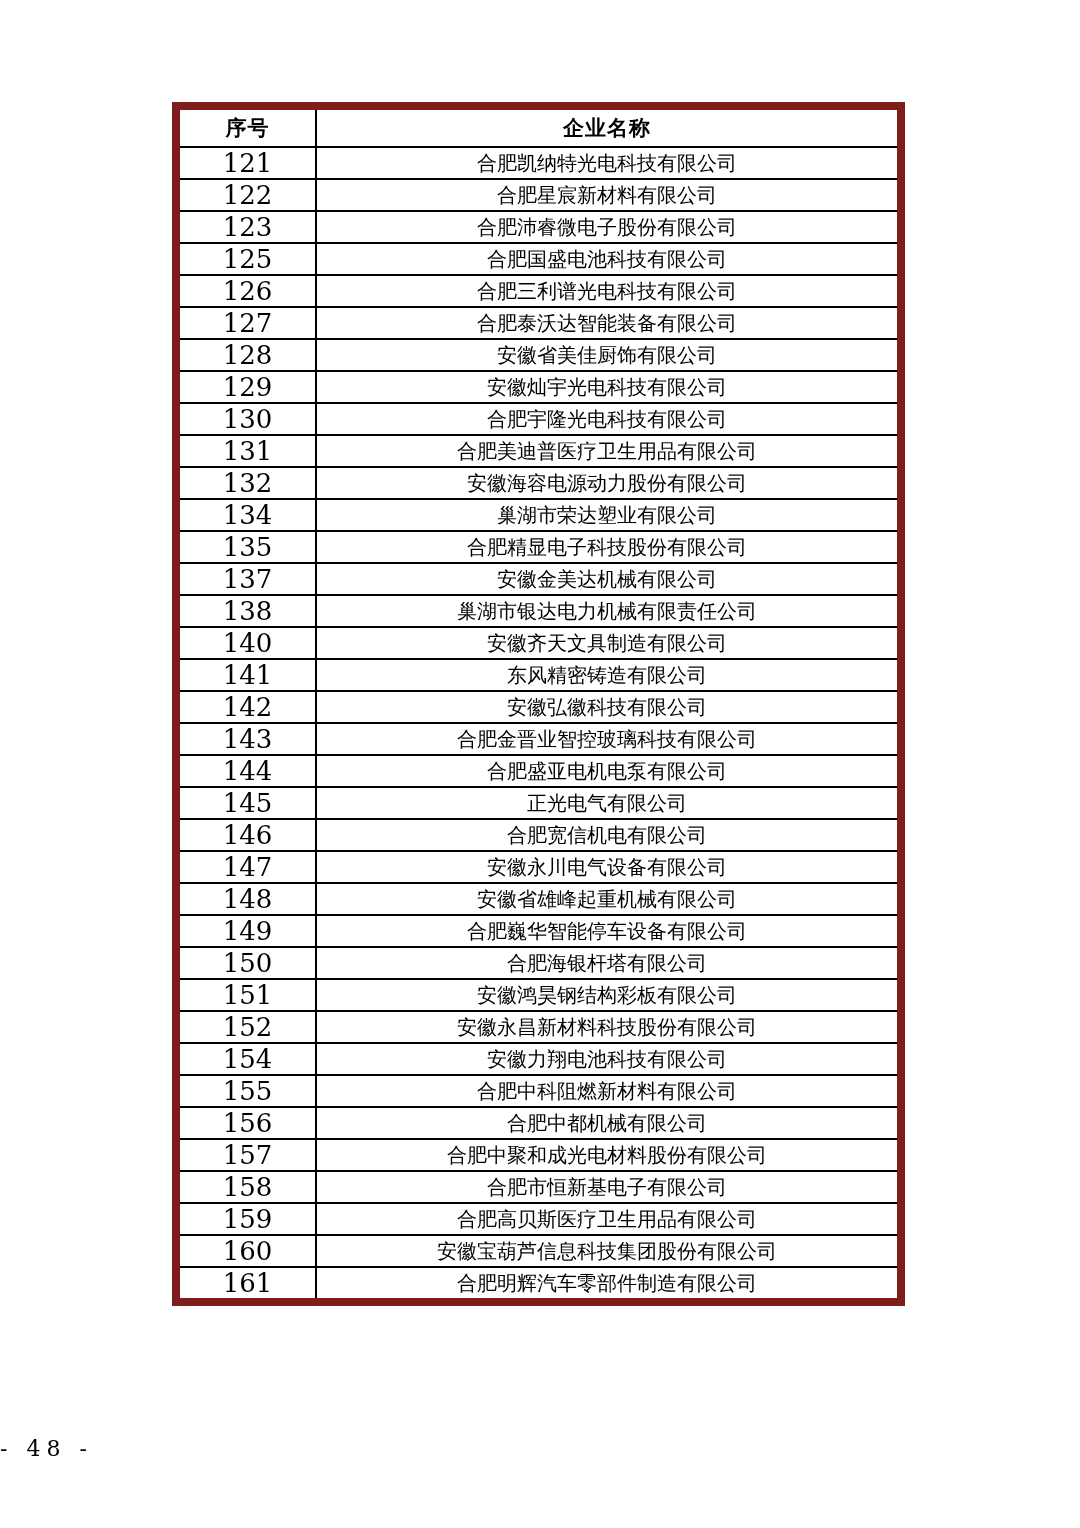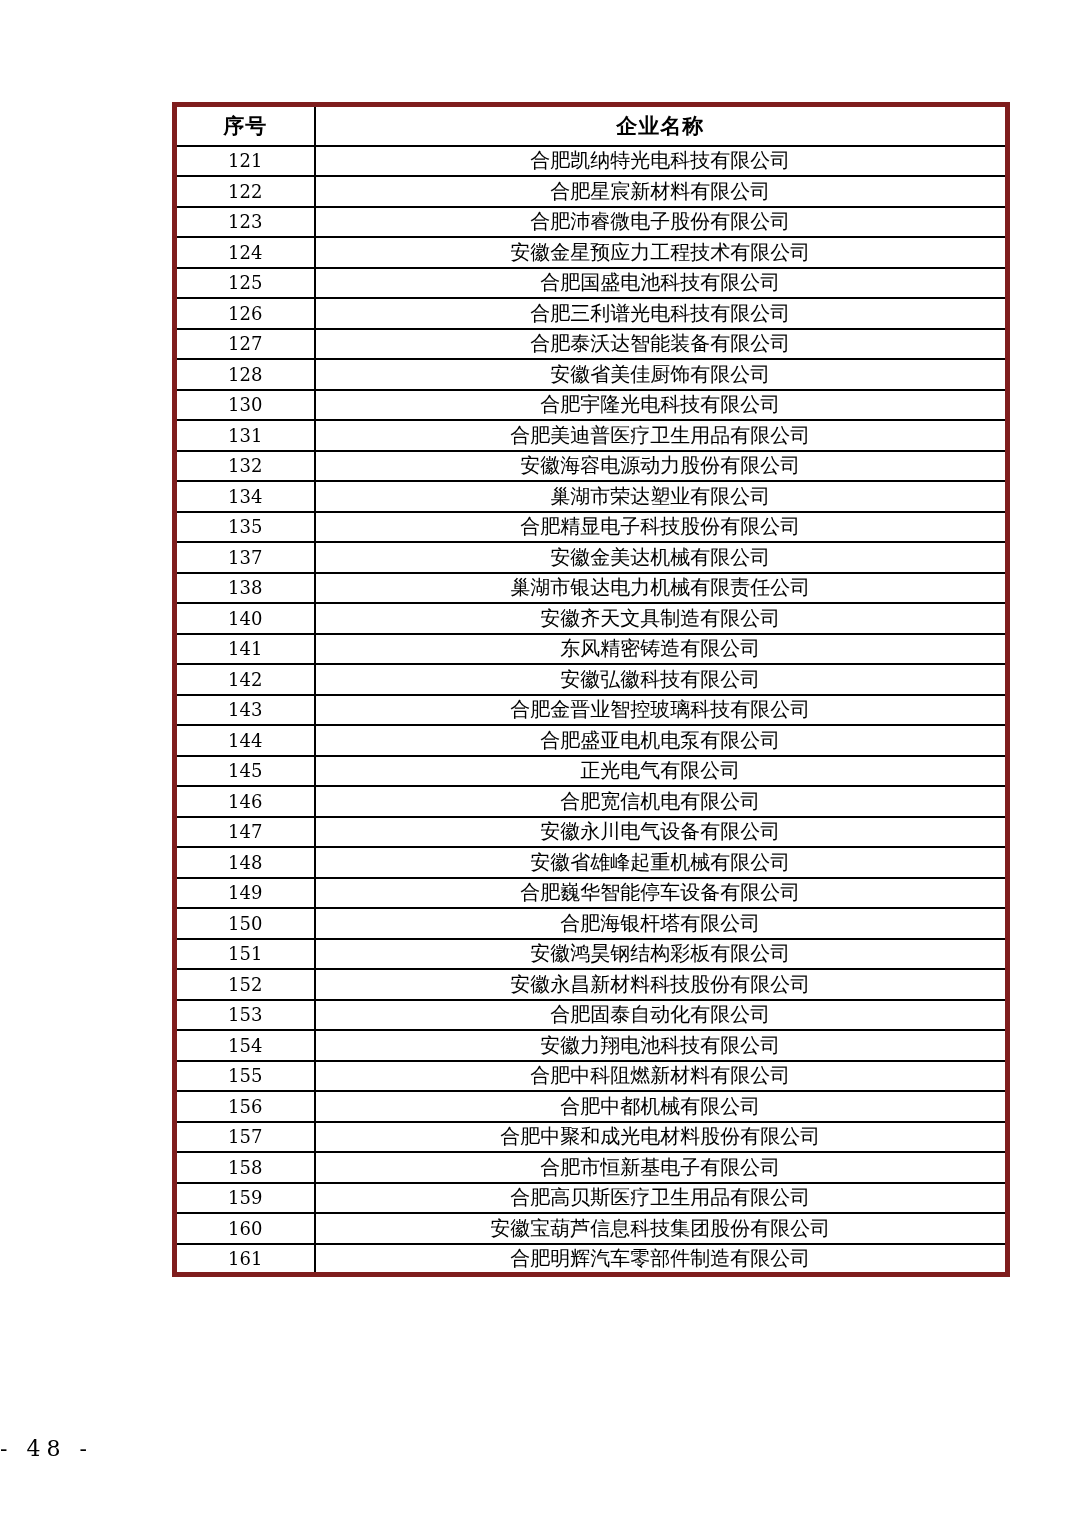--- a/index.html
+++ b/index.html
@@ -15,24 +15,24 @@
     position: absolute;
     left: 0; top: 0;
     width: 1080px;
     height: 1528px;
     background: #ffffff;
   }
   .company-table {
     position: absolute;
     left: 172px;
     top: 102px;
-    width: 838px;
+    width: 733px;
     border-collapse: collapse;
     table-layout: fixed;
-    border: 5px solid #7f1d1d;
+    border: 8px solid #7f1d1d;
   }
   .company-table col.serial-col { width: 140px; }
   .company-table th,
   .company-table td {
     border: 2px solid #000000;
     text-align: center;
     vertical-align: middle;
     padding: 0;
     overflow: hidden;
     white-space: nowrap;
@@ -46,21 +46,21 @@
     letter-spacing: 1px;
   }
   .company-table tbody tr {
     height: 30.5px;
   }
   .company-table td {
     font-size: 20px;
     font-weight: normal;
   }
   .company-table td.serial-cell {
-    font-size: 18px;
+    font-size: 26px;
     text-align: center;
   }
   .page-footer {
     position: absolute;
     left: 0;
     top: 1436px;
     width: 1080px;
     text-align: left;
     font-size: 22px;
     letter-spacing: 6px;
@@ -89,40 +89,40 @@
         </tr>
         <tr>
           <td class="serial-cell">122</td>
           <td class="company-cell">合肥星宸新材料有限公司</td>
         </tr>
         <tr>
           <td class="serial-cell">123</td>
           <td class="company-cell">合肥沛睿微电子股份有限公司</td>
         </tr>
         <tr>
-          <td class="serial-cell">124</td>
-          <td class="company-cell">安徽金星预应力工程技术有限公司</td>
-        </tr>
-        <tr>
           <td class="serial-cell">125</td>
           <td class="company-cell">合肥国盛电池科技有限公司</td>
         </tr>
         <tr>
           <td class="serial-cell">126</td>
           <td class="company-cell">合肥三利谱光电科技有限公司</td>
         </tr>
         <tr>
           <td class="serial-cell">127</td>
           <td class="company-cell">合肥泰沃达智能装备有限公司</td>
         </tr>
         <tr>
           <td class="serial-cell">128</td>
           <td class="company-cell">安徽省美佳厨饰有限公司</td>
         </tr>
         <tr>
+          <td class="serial-cell">129</td>
+          <td class="company-cell">安徽灿宇光电科技有限公司</td>
+        </tr>
+        <tr>
           <td class="serial-cell">130</td>
           <td class="company-cell">合肥宇隆光电科技有限公司</td>
         </tr>
         <tr>
           <td class="serial-cell">131</td>
           <td class="company-cell">合肥美迪普医疗卫生用品有限公司</td>
         </tr>
         <tr>
           <td class="serial-cell">132</td>
           <td class="company-cell">安徽海容电源动力股份有限公司</td>
@@ -189,24 +189,20 @@
         </tr>
         <tr>
           <td class="serial-cell">151</td>
           <td class="company-cell">安徽鸿昊钢结构彩板有限公司</td>
         </tr>
         <tr>
           <td class="serial-cell">152</td>
           <td class="company-cell">安徽永昌新材料科技股份有限公司</td>
         </tr>
         <tr>
-          <td class="serial-cell">153</td>
-          <td class="company-cell">合肥固泰自动化有限公司</td>
-        </tr>
-        <tr>
           <td class="serial-cell">154</td>
           <td class="company-cell">安徽力翔电池科技有限公司</td>
         </tr>
         <tr>
           <td class="serial-cell">155</td>
           <td class="company-cell">合肥中科阻燃新材料有限公司</td>
         </tr>
         <tr>
           <td class="serial-cell">156</td>
           <td class="company-cell">合肥中都机械有限公司</td>

